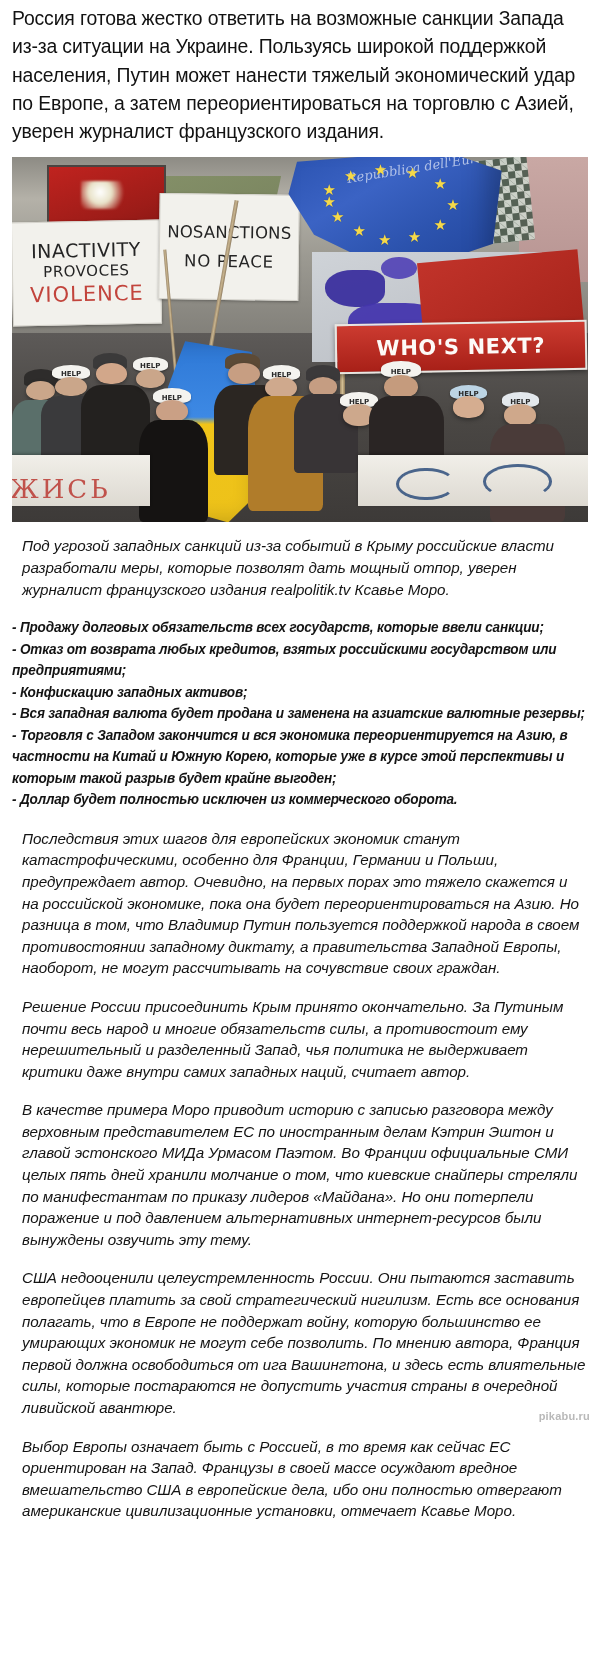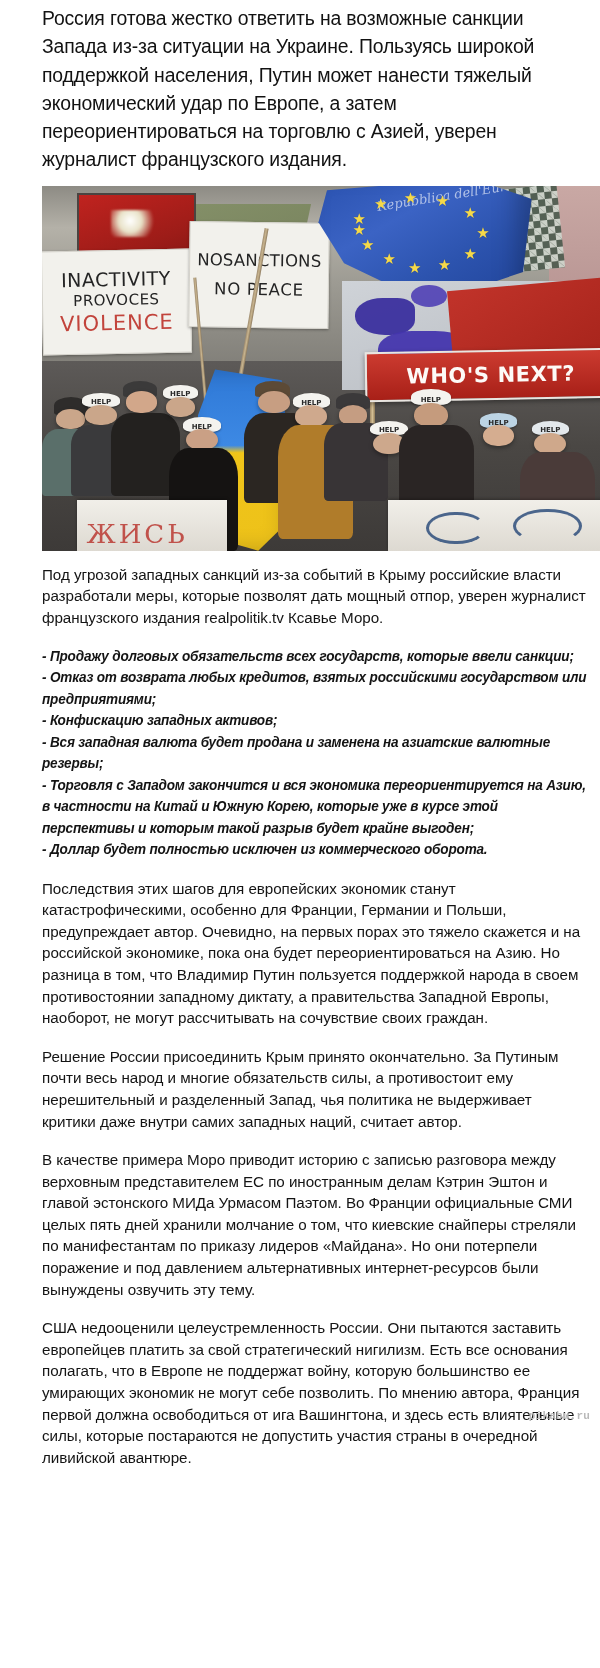--- a/index.html
+++ b/index.html
@@ -14,21 +14,20 @@
     color: #141414;
     overflow: hidden;
     position: relative;
   }
 
   .page {
     width: 600px;
     height: 1428px;
     position: relative;
     box-sizing: border-box;
-    padding-left: 30px;
   }
 
   
   .lead {
     padding: 4px 12px 0 12px;
     font-size: 19.4px;
     line-height: 28.3px;
     letter-spacing: -0.15px;
     color: #121212;
   }
@@ -252,24 +251,23 @@
   }
   
   .ua-flag {
     position: absolute; left: 27%; top: 8%; width: 17%; height: 92%;
     background: linear-gradient(180deg,#2e78d6 0%, #3d89e4 42%, #f0c419 46%, #edc21a 100%);
     clip-path: polygon(18% 0%, 86% 6%, 100% 80%, 62% 100%, 10% 92%, 0% 26%);
     box-shadow: inset -10px 0 22px rgba(0,0,0,.22);
   }
   
   .banner-white {
-    position: absolute; bottom: 0; height: 26%;
+    position: absolute; bottom: 16px; height: 26%;
     background: linear-gradient(180deg,#f1efe9,#ddd9d1);
     box-shadow: 0 -1px 3px rgba(0,0,0,.3);
-    margin-left: 47px;
   }
   .banner-left { left: -2%; width: 26%; }
   .banner-right { right: -2%; width: 42%; }
   .banner-left .scrawl {
     position: absolute; left: 6%; bottom: 4%;
     color: #bb3a33; font-size: 26px; font-family: "DejaVu Serif", serif;
     letter-spacing: 3px; opacity: .85;
   }
   .swoosh {
     position: absolute;
@@ -280,42 +278,42 @@
 
   
   .body-text {
     padding: 0 12px;
     margin-top: 13px;
     font-size: 15.2px;
     line-height: 21.6px;
     color: #141414;
     letter-spacing: -0.05px;
   }
-  .body-text p { margin: 0 0 17px 0; }
+  .body-text p { margin: 0 0 17px 10px; font-style: italic; }
   .body-text p:last-child { margin-bottom: 0; }
 
   .bullets {
     margin: 0 0 17px 0;
     font-style: italic;
     font-weight: bold;
     font-size: 14.6px;
     line-height: 21.5px;
     font-family: "Liberation Sans Narrow", "Liberation Sans", sans-serif;
     transform: scaleX(0.93);
     transform-origin: left center;
     width: 107.5%;
     letter-spacing: -0.2px;
   }
   .bullets div { margin: 0; }
 
   .watermark {
     position: absolute;
     right: 10px;
     bottom: 6px;
-    font-family: Liberation Mono, monospace;
+    font-family: Liberation Sans, sans-serif;
     font-size: 11px;
     font-weight: bold;
     color: #b9b9b9;
     letter-spacing: .2px;
   }
 </style>
 </head>
 <body>
 
 <div class="page">
@@ -470,17 +468,18 @@
       <div>- Конфискацию западных активов;</div>
       <div>- Вся западная валюта будет продана и заменена на азиатские валютные резервы;</div>
       <div>- Торговля с Западом закончится и вся экономика переориентируется на Азию, в частности на Китай и Южную Корею, которые уже в курсе этой перспективы и которым такой разрыв будет крайне выгоден;</div>
       <div>- Доллар будет полностью исключен из коммерческого оборота.</div>
     </div>
 
     <p>Последствия этих шагов для европейских экономик станут катастрофическими, особенно для Франции, Германии и Польши, предупреждает автор. Очевидно, на первых порах это тяжело скажется и на российской экономике, пока она будет переориентироваться на Азию. Но разница в том, что Владимир Путин пользуется поддержкой народа в своем противостоянии западному диктату, а правительства Западной Европы, наоборот, не могут рассчитывать на сочувствие своих граждан.</p>
     <p>Решение России присоединить Крым принято окончательно. За Путиным почти весь народ и многие обязательств силы, а противостоит ему нерешительный и разделенный Запад, чья политика не выдерживает критики даже внутри самих западных наций, считает автор.</p>
     <p>В качестве примера Моро приводит историю с записью разговора между верховным представителем ЕС по иностранным делам Кэтрин Эштон и главой эстонского МИДа Урмасом Паэтом. Во Франции официальные СМИ целых пять дней хранили молчание о том, что киевские снайперы стреляли по манифестантам по приказу лидеров «Майдана». Но они потерпели поражение и под давлением альтернативных интернет-ресурсов были вынуждены озвучить эту тему.</p>
     <p>США недооценили целеустремленность России. Они пытаются заставить европейцев платить за свой стратегический нигилизм. Есть все основания полагать, что в Европе не поддержат войну, которую большинство ее умирающих экономик не могут себе позволить. По мнению автора, Франция первой должна освободиться от ига Вашингтона, и здесь есть влиятельные силы, которые постараются не допустить участия страны в очередной ливийской авантюре.</p>
+    <p>Выбор Европы означает быть с Россией, в то время как сейчас ЕС ориентирован на Запад. Французы в своей массе осуждают вредное вмешательство США в европейские дела, ибо они полностью отвергают американские цивилизационные установки, отмечает Ксавье Моро.</p>
   </div>
 
   <div class="watermark">pikabu.ru</div>
 
 </div>
 
 </body></html>

